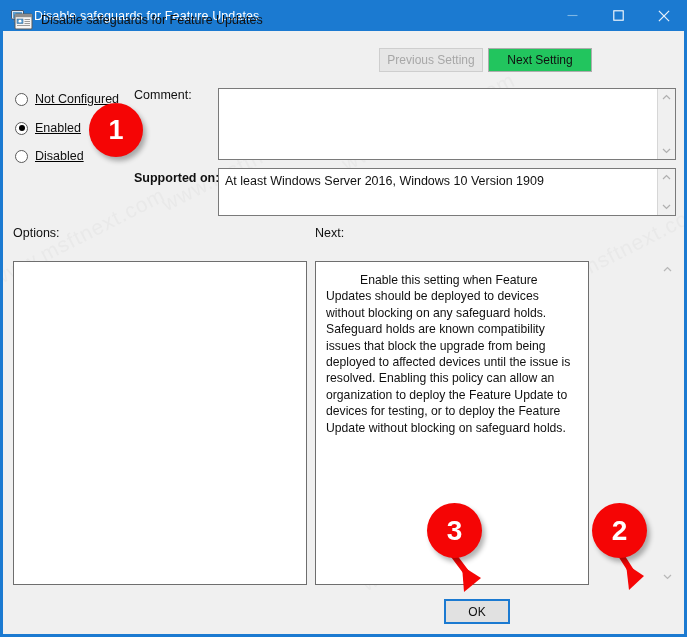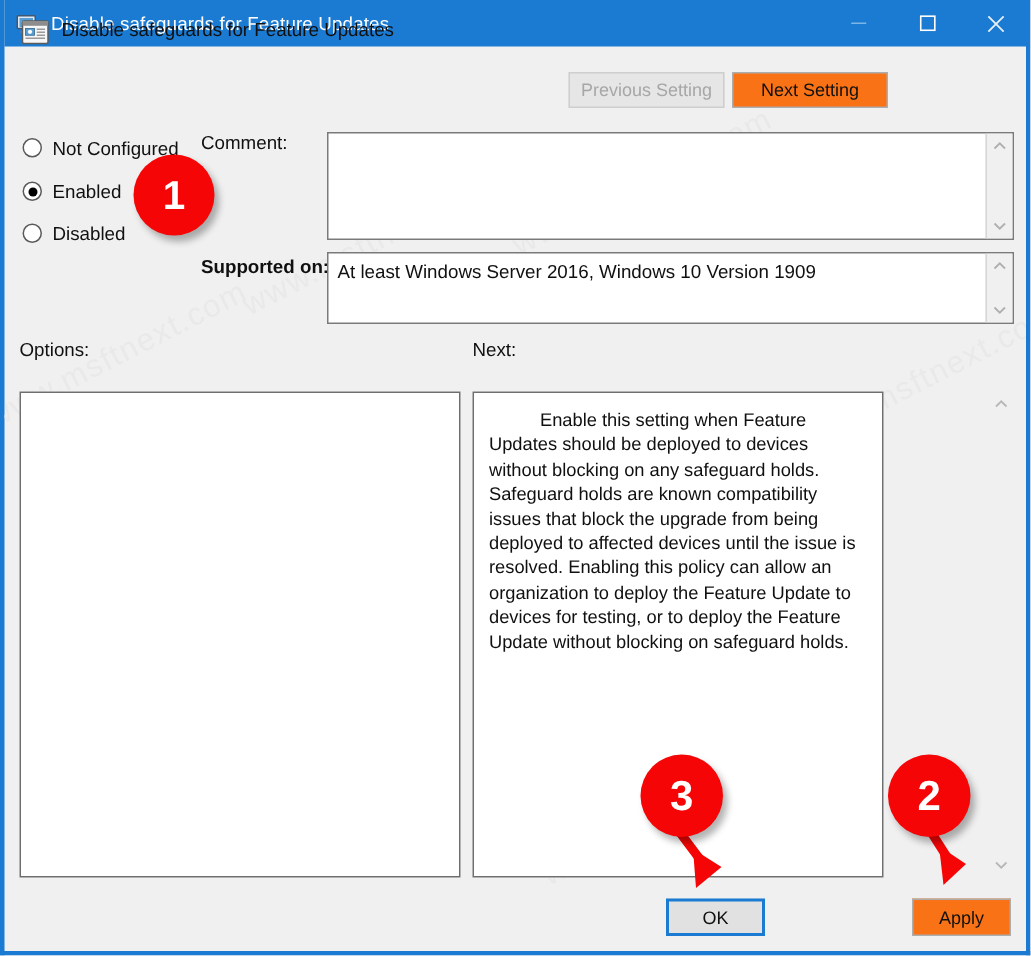--- a/index.html
+++ b/index.html
@@ -72,21 +72,21 @@
   .policy-title {
     position: absolute;
     left: 38px;
     top: 13px;
     font-size: 12.5px;
     color: #101010;
     white-space: nowrap;
   }
   .btn {
     box-sizing: border-box;
-    background: #f97316;
+    background: #22c55e;
     border: 1px solid #adadad;
     font-family: "Liberation Sans", sans-serif;
     font-size: 12px;
     color: #101010;
     text-align: center;
     display: flex;
     align-items: center;
     justify-content: center;
     user-select: none;
   }
@@ -107,22 +107,23 @@
     left: 485px;
     top: 48px;
     width: 104px;
     height: 24px;
   }
 
   
   .radio-row {
     position: absolute;
     display: flex;
-    align-items: flex-start;
+    align-items: center;
     left: 12px;
+    text-decoration: underline;
   }
   .radio-outer {
     width: 13px;
     height: 13px;
     border-radius: 50%;
     border: 1px solid #5a5a5a;
     background: #ffffff;
     box-sizing: border-box;
     position: relative;
     flex: 0 0 auto;
@@ -402,21 +403,20 @@
         </svg>
     </div>
     <div class="sb-arrow down">
       <svg width="9" height="7" viewBox="0 0 9 7">
           <polyline points="1,2 4.5,5.4 8,2" fill="none" stroke="#b8b8b8" stroke-width="1.3"></polyline>
         </svg>
     </div>
   </div>
 
   <div class="btn bottom-btn" id="ok-button">OK</div>
-  <div class="btn bottom-btn" id="apply-button">Apply</div>
 
   <div class="marker" style="left:86px; top:103px; width:54px; height:54px; font-size:27px;">1</div>
 
   <div class="marker" style="left:424px; top:503px; width:55px; height:55px; font-size:28px;">3</div>
   <div class="marker-arrow" style="left:440px; top:548px;">
     <svg width="46" height="50" viewBox="0 0 46 50">
       <line x1="8" y1="4" x2="26" y2="28" stroke="#f50505" stroke-width="6" stroke-linecap="round"></line>
       <polygon points="19,18 38,30 21,44" fill="#f50505"></polygon>
     </svg>
   </div>

